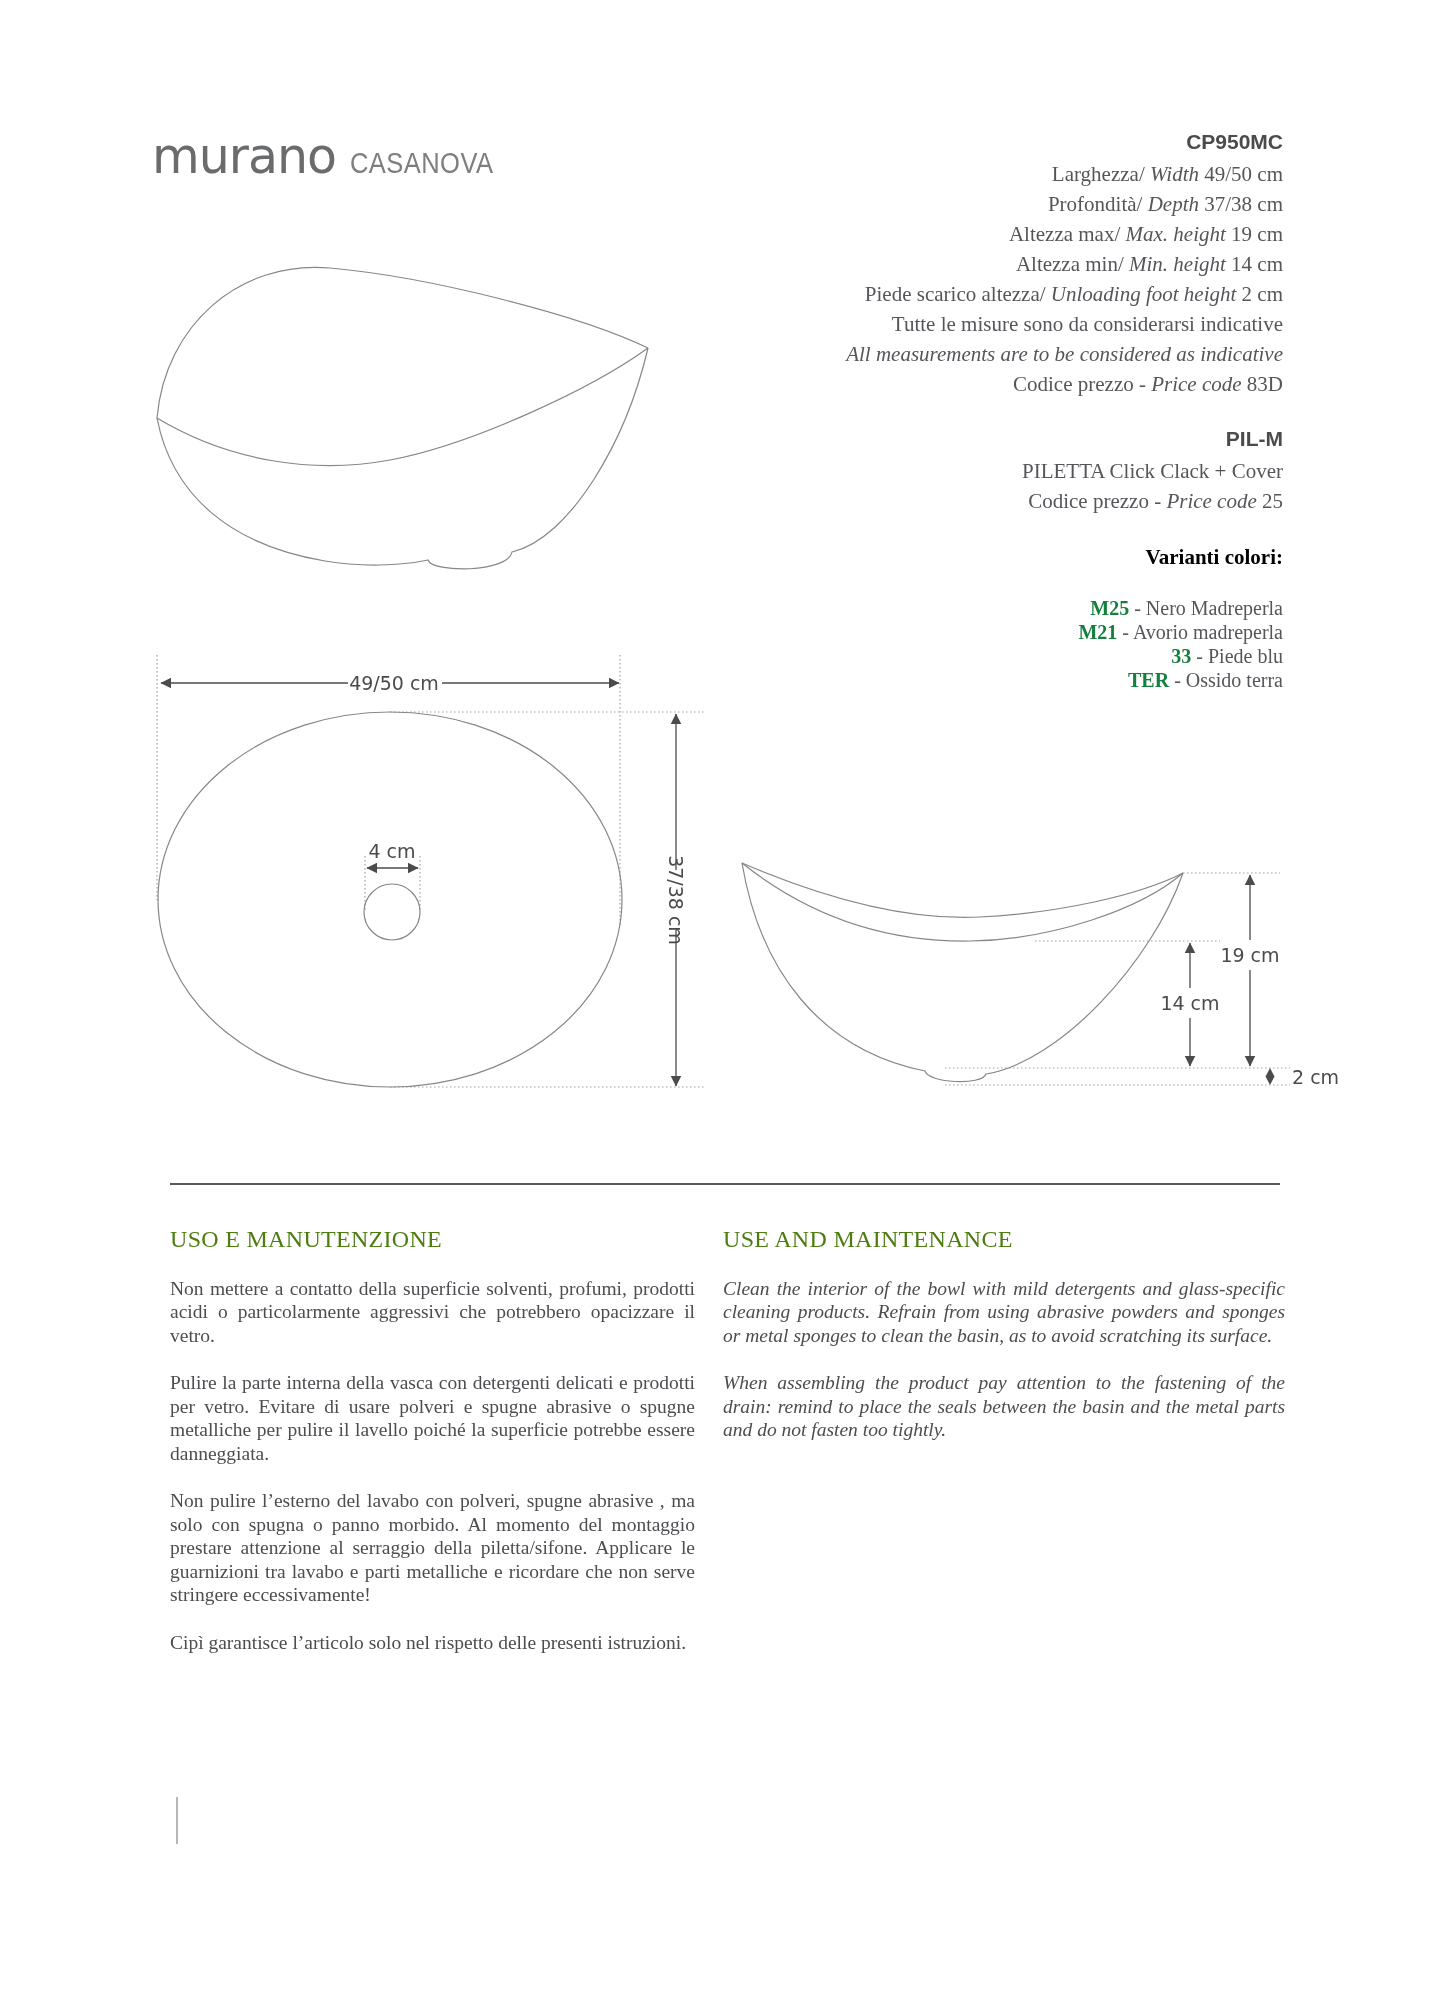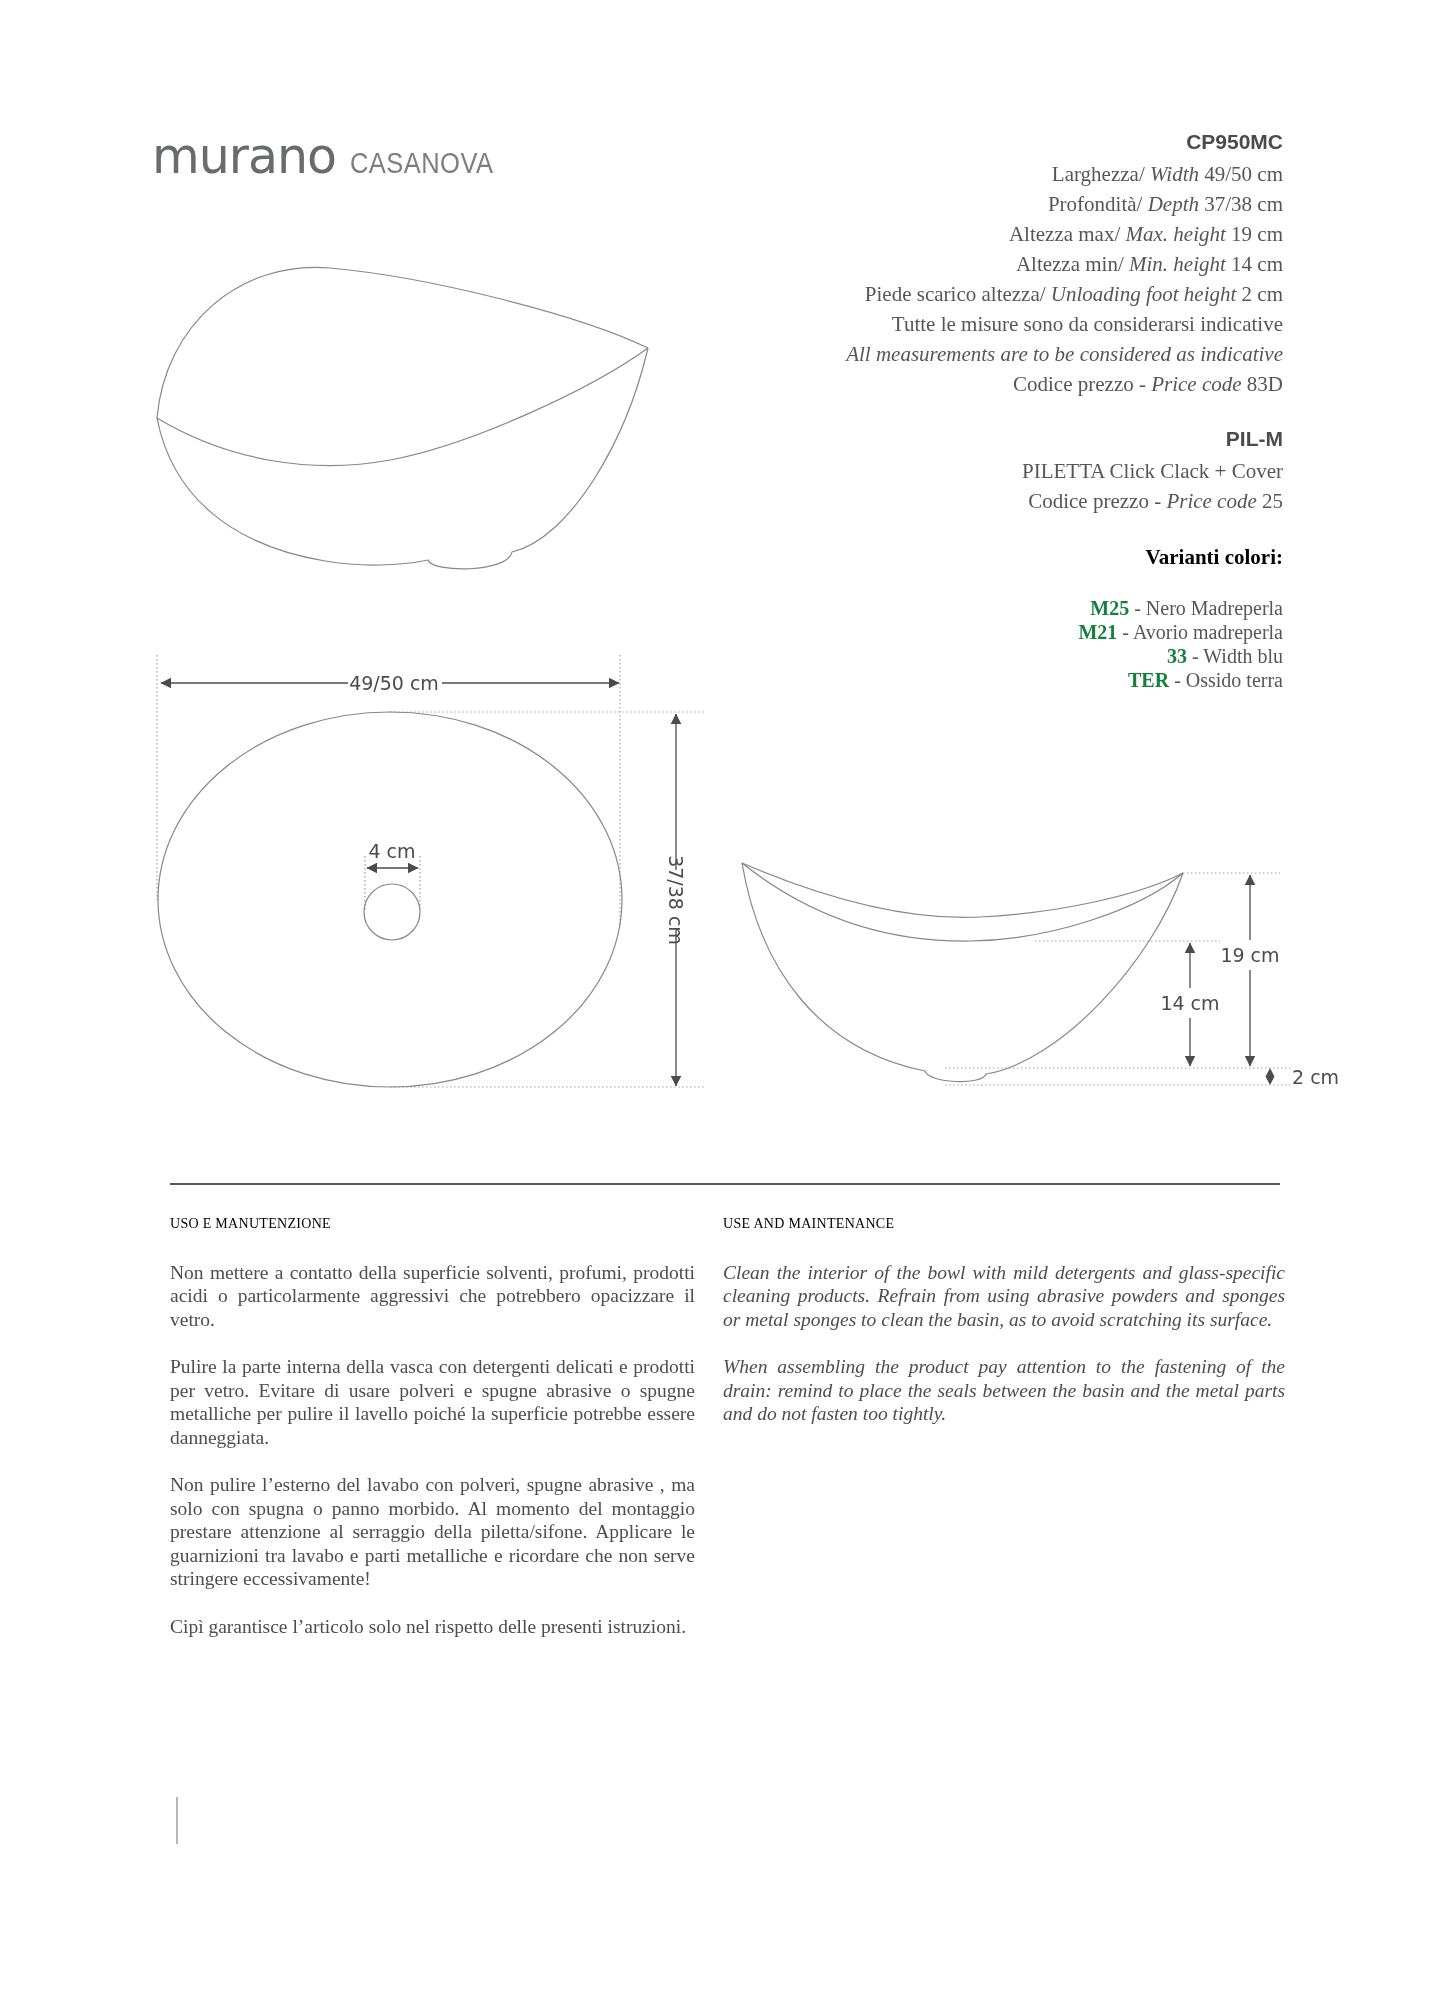--- a/index.html
+++ b/index.html
@@ -39,22 +39,22 @@
     font-family:"DejaVu Sans", sans-serif;font-size:19px;fill:#4a4b4d;
   }
   
   .divider{position:absolute;left:170px;top:1183px;width:1110px;height:1.5px;background:#58595b;}
   
   .usage{position:absolute;top:1212px;font-size:19.5px;line-height:23.5px;
     text-align:justify;color:#4c4d50;}
   .usage.left{left:170px;width:525px;}
   .usage.right{left:723px;width:562px;}
   .usage h3{
-    font-size:14px;font-weight:400;letter-spacing:0.3px;margin:0 0 25px 0;
-    font-family:"Liberation Serif", serif;color:#000000;font-style:normal;
+    font-size:24px;font-weight:400;letter-spacing:0.3px;margin:16px 0 25px 0;
+    font-family:"Liberation Serif", serif;color:#4d7c0f;font-style:normal;
   }
   .usage p{margin:0 0 24px 0;}
   .usage.right p{font-style:italic;}
   
   .footer-line{position:absolute;left:176px;top:1797px;width:1.5px;height:213px;background:#b5b6b8;}
   .page-number{
     position:absolute;left:128px;top:1893px;font-family:"Liberation Sans", sans-serif;
     font-size:25px;color:#15803d;
   }
 </style>
@@ -81,21 +81,21 @@
     <div class="block-gap"></div>
 
     <div class="prod-code">PIL-M</div>
     <div class="spec-line">PILETTA Click Clack + Cover</div>
     <div class="spec-line"><span>Codice prezzo -</span> <span class="it">Price code</span>&nbsp;<span>25</span></div>
 
     <div class="variants-title">Varianti colori:</div>
 
     <div class="variant-line"><b>M25</b> <span>-</span> <span>Nero Madreperla</span></div>
     <div class="variant-line"><b>M21</b> <span>-</span> <span>Avorio madreperla</span></div>
-    <div class="variant-line"><b>33</b> <span>-</span> <span>Width blu</span></div>
+    <div class="variant-line"><b>33</b> <span>-</span> <span>Piede blu</span></div>
     <div class="variant-line"><b>TER</b> <span>-</span> <span>Ossido terra</span></div>
   </div>
 
   <div class="drawing" style="left:110px;top:230px;">
     <svg width="560" height="345" viewBox="0 0 560 345">
       <g fill="none" stroke="#85878a" stroke-width="1.2">
         <path d="M 47,188 C 55,95 130,30 220,38 C 320,47 470,85 538,118"></path>
         <path d="M 47,188 C 120,232 205,244 280,230 C 360,215 480,160 538,118"></path>
         <path d="M 47,188 C 62,265 120,315 215,331 C 250,337 290,336 318,330 C 322,343 398,343 402,322 C 460,308 516,212 538,118"></path>
       </g>

